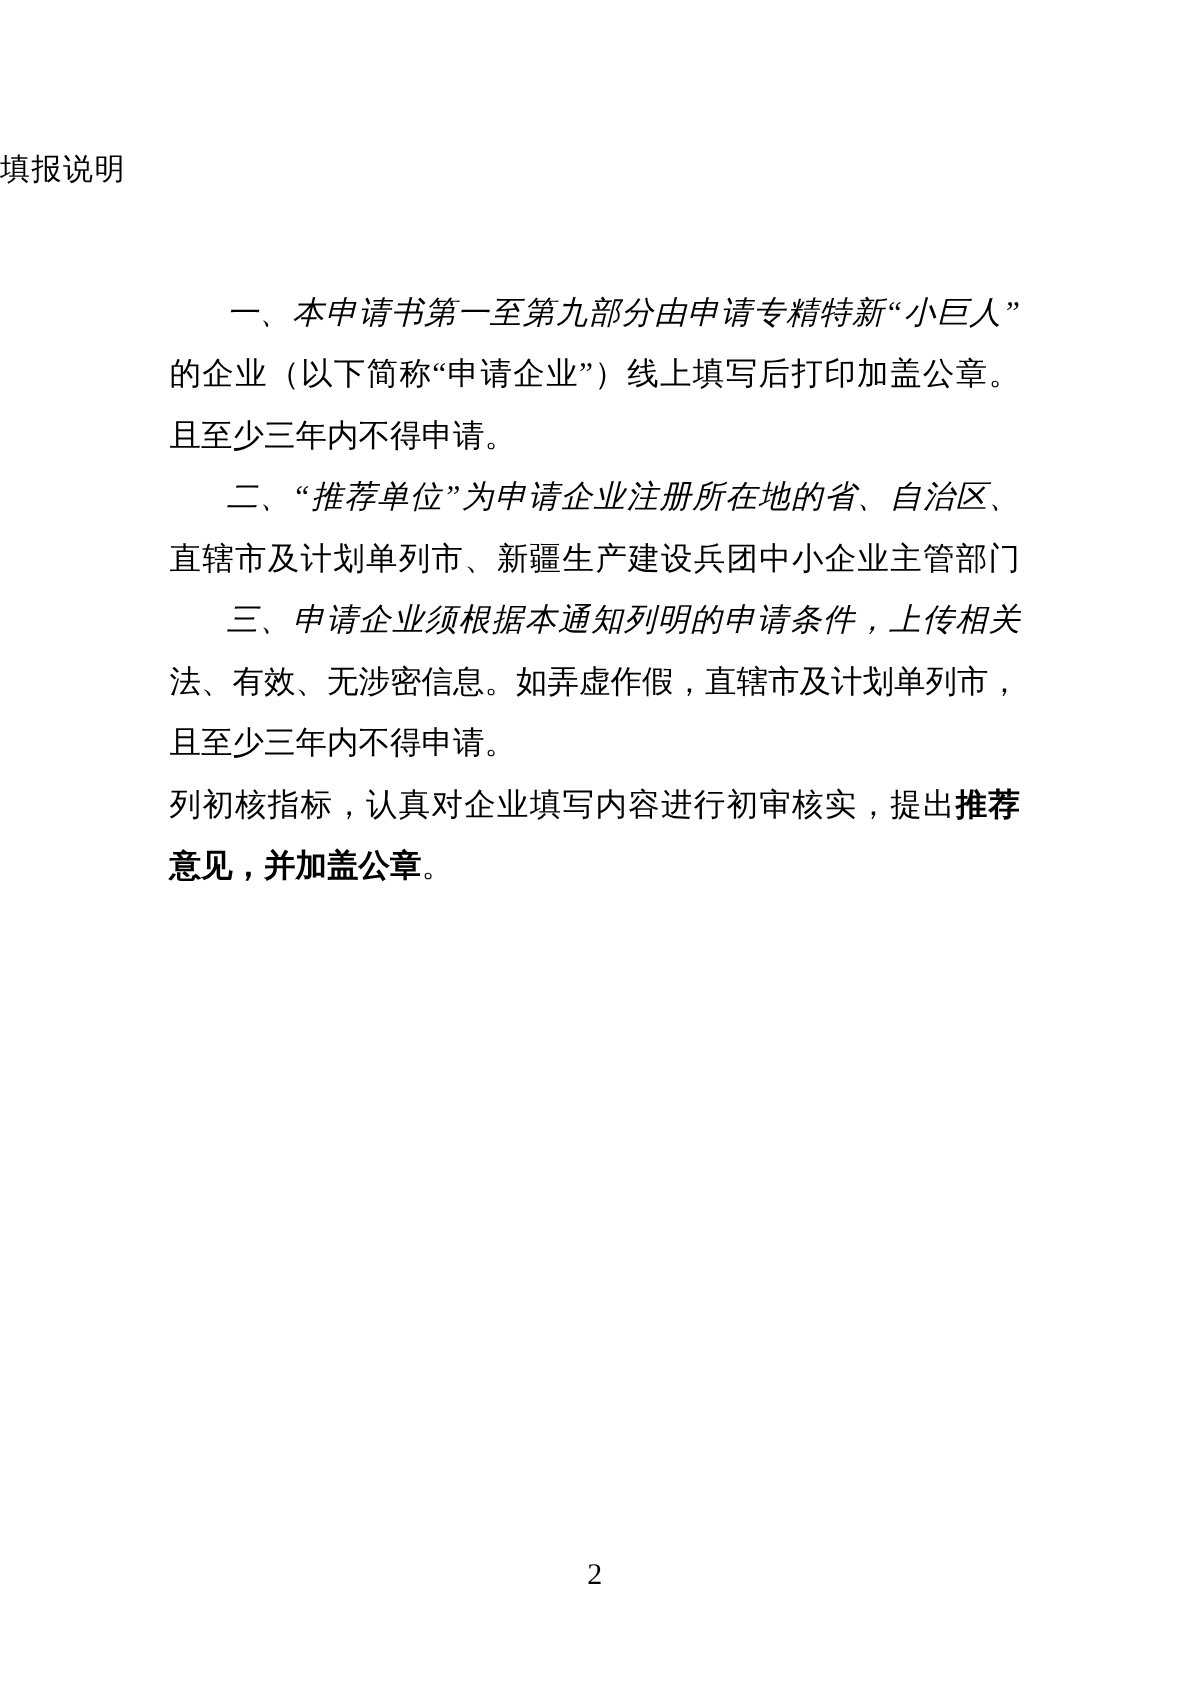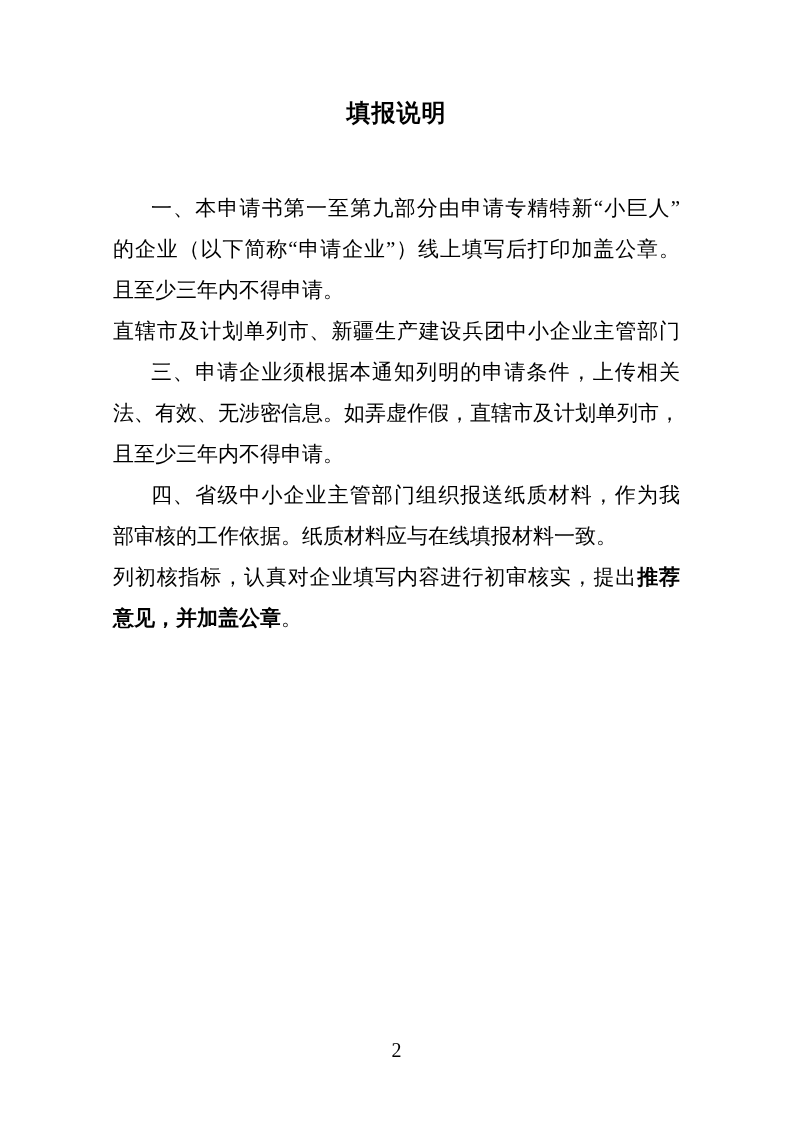--- a/index.html
+++ b/index.html
@@ -16,24 +16,23 @@
     color: #000000;
     font-family: "Liberation Serif", "DejaVu Serif", serif;
     overflow: hidden;
   }
   .doc-title {
     position: absolute;
     top: 90px;
     left: 0;
     width: 100%;
     margin: 0;
-    text-align: center;
-    font-size: 24px;
+    font-size: 20px;
     line-height: 46px;
-    font-weight: bold;
+    font-weight: normal;
     letter-spacing: 1px;
   }
   .body-text {
     position: absolute;
     left: 113px;
     top: 188px;
     width: 567px;
   }
   .para {
     margin: 0;
@@ -46,20 +45,21 @@
     text-align: justify;
     text-align-last: justify;
     white-space: nowrap;
     overflow: visible;
   }
   .line.last {
     text-align-last: left;
   }
   .line.indent {
     text-indent: 38px;
+    font-style: italic;
   }
   .bold {
     font-weight: bold;
   }
   .footer {
     position: absolute;
     top: 1036px;
     left: 0;
     width: 100%;
     text-align: center;
@@ -76,33 +76,30 @@
 
   <div class="body-text">
 
     <div class="para">
       <div class="line indent">一、本申请书第一至第九部分由申请专精特新“小巨人”</div>
       <div class="line">的企业（以下简称“申请企业”）线上填写后打印加盖公章。</div>
       <div class="line last">且至少三年内不得申请。</div>
     </div>
 
     <div class="para">
+      <div class="line indent">二、“推荐单位”为申请企业注册所在地的省、自治区、</div>
       <div class="line">直辖市及计划单列市、新疆生产建设兵团中小企业主管部门</div>
     </div>
 
     <div class="para">
       <div class="line indent">三、申请企业须根据本通知列明的申请条件，上传相关</div>
       <div class="line">法、有效、无涉密信息。如弄虚作假，直辖市及计划单列市，</div>
       <div class="line last">且至少三年内不得申请。</div>
     </div>
 
-    <div class="para">
-      <div class="line indent">四、省级中小企业主管部门组织报送纸质材料，作为我</div>
-      <div class="line last">部审核的工作依据。纸质材料应与在线填报材料一致。</div>
-    </div>
 
     <div class="para">
       <div class="line"><span>列初核指标，认真对企业填写内容进行初审核实，提出</span><span class="bold">推荐</span></div>
       <div class="line last"><span class="bold">意见，并加盖公章</span><span>。</span></div>
     </div>
 
   </div>
 
   <div class="footer">2</div>
 

